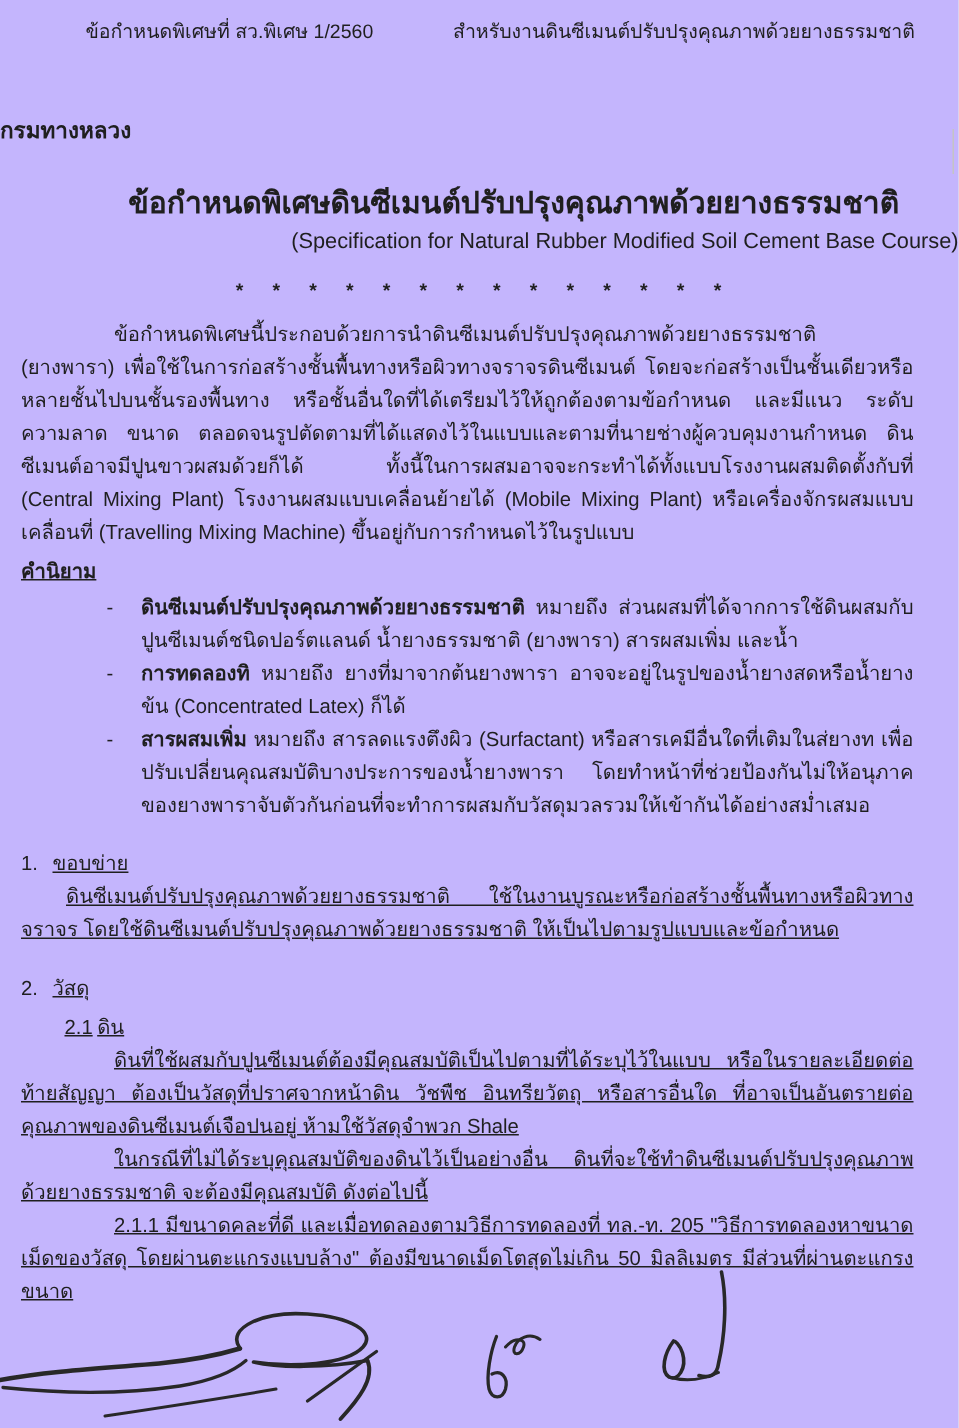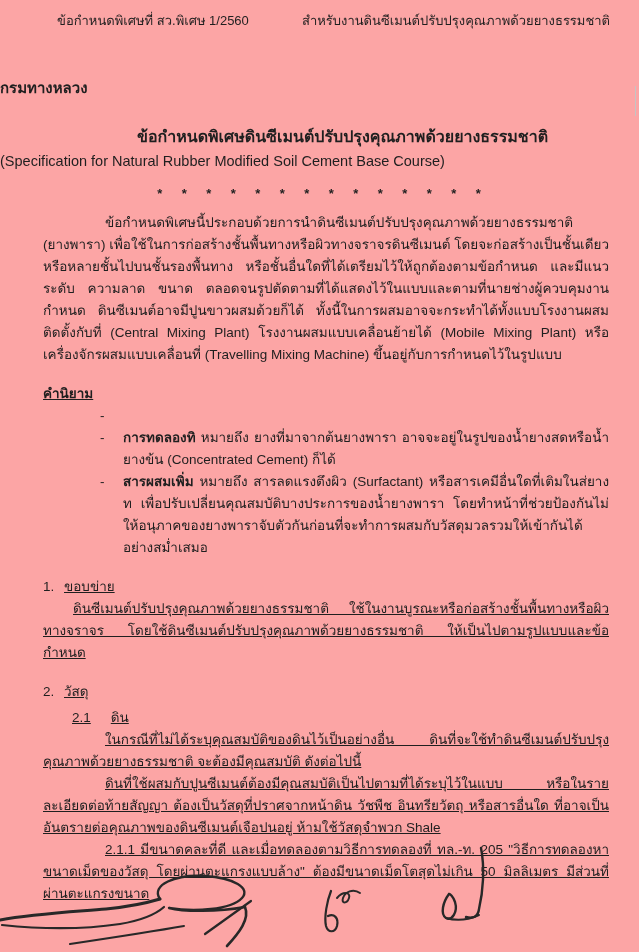--- a/index.html
+++ b/index.html
@@ -1,65 +1,65 @@
 <!DOCTYPE html>
 <html lang="th"><head>
 <meta charset="utf-8">
 <style>
   html,body{margin:0;padding:0;background:#e8e8e8;}
   .page{
     position:relative;
     width:639px;height:952px;
     margin:0 auto;
-    background:#fca5a5;
+    background:#c4b5fd;
     color:#1f1f1f;
     font-family:"Liberation Sans","DejaVu Sans",sans-serif;
     font-size:13.5px;
     line-height:22px;
     overflow:hidden;
   }
   .doc-header{
     display:flex;justify-content:space-between;
     padding:11px 29px 0 57px;
     font-size:13px;line-height:20px;
   }
   .org-title{
     text-align:left;font-weight:bold;font-size:15px;
     margin-top:46px;line-height:22px;
   }
   .doc-title{
-    text-align:center;font-weight:bold;font-size:16px;
+    text-align:center;font-weight:bold;font-size:20px;
     margin-top:25px;line-height:25px;padding-left:46px;
   }
   .doc-subtitle{
-    text-align:left;font-size:14.5px;font-weight:500;
+    text-align:right;font-size:14.5px;font-weight:500;
     margin-top:1px;line-height:22px;
   }
   .stars{
     text-align:center;margin-top:11px;
     font-size:13px;letter-spacing:1px;font-weight:bold;
     white-space:pre;
   }
-  .content{padding:0 30px 0 43px;}
+  .content{padding:0 30px 0 14px;}
   .p{ text-align:justify; }
   .p-indent-lg{ text-indent:62px; }
   .p-indent-sm{ text-indent:30px; }
   .intro{ margin-top:7px; }
   .defs-heading{
-    margin-top:17px;
-    font-weight:bold;text-decoration:underline;
+    margin-top:6px;
+    font-weight:bold;text-decoration:underline;font-family:Liberation Mono, monospace;
   }
   .def-item{ display:flex; padding-left:57px; }
   .def-marker{ flex:none; width:23px; }
   .def-body{ flex:1; text-align:justify; }
   .def-term{ font-weight:bold; }
   .section{ margin-top:17px;text-decoration:underline; }
   .sec-head .sec-no{ display:inline-block; min-width:21px; }
   .sub-head{ padding-left:29px; margin-top:4px; }
-  .sub-no{ margin-right:20px; }
+  .sub-no{ margin-right:3px; }
   .sig{ position:absolute; pointer-events:none; }
   .sig path{ fill:none; stroke:#282828; stroke-linecap:round; stroke-linejoin:round; }
   .scan-line{
     position:absolute; right:3px; top:86px;
     width:1px; height:30px; background:#c4c4c4;
   }
 </style>
 </head>
 <body>
 
@@ -79,41 +79,42 @@
 
   <div class="content">
 
     <div class="p p-indent-lg intro">ข้อกำหนดพิเศษนี้ประกอบด้วยการนำดินซีเมนต์ปรับปรุงคุณภาพด้วยยางธรรมชาติ (ยางพารา) เพื่อใช้ในการก่อสร้างชั้นพื้นทางหรือผิวทางจราจรดินซีเมนต์ โดยจะก่อสร้างเป็นชั้นเดียวหรือหลายชั้นไปบนชั้นรองพื้นทาง หรือชั้นอื่นใดที่ได้เตรียมไว้ให้ถูกต้องตามข้อกำหนด และมีแนว ระดับ ความลาด ขนาด ตลอดจนรูปตัดตามที่ได้แสดงไว้ในแบบและตามที่นายช่างผู้ควบคุมงานกำหนด ดินซีเมนต์อาจมีปูนขาวผสมด้วยก็ได้ ทั้งนี้ในการผสมอาจจะกระทำได้ทั้งแบบโรงงานผสมติดตั้งกับที่ (Central Mixing Plant) โรงงานผสมแบบเคลื่อนย้ายได้ (Mobile Mixing Plant) หรือเครื่องจักรผสมแบบเคลื่อนที่ (Travelling Mixing Machine) ขึ้นอยู่กับการกำหนดไว้ในรูปแบบ</div>
 
     <div class="defs-heading">คำนิยาม</div>
 
     <div class="def-list">
       <div class="def-item">
         <span class="def-marker">-</span>
+        <span class="def-body"><span class="def-term">ดินซีเมนต์ปรับปรุงคุณภาพด้วยยางธรรมชาติ</span> <span>หมายถึง ส่วนผสมที่ได้จากการใช้ดินผสมกับปูนซีเมนต์ชนิดปอร์ตแลนด์ น้ำยางธรรมชาติ (ยางพารา) สารผสมเพิ่ม และน้ำ</span></span>
       </div>
       <div class="def-item">
         <span class="def-marker">-</span>
-        <span class="def-body"><span class="def-term">การทดลองทิ</span> <span>หมายถึง ยางที่มาจากต้นยางพารา อาจจะอยู่ในรูปของน้ำยางสดหรือน้ำยางข้น (Concentrated Cement) ก็ได้</span></span>
+        <span class="def-body"><span class="def-term">การทดลองทิ</span> <span>หมายถึง ยางที่มาจากต้นยางพารา อาจจะอยู่ในรูปของน้ำยางสดหรือน้ำยางข้น (Concentrated Latex) ก็ได้</span></span>
       </div>
       <div class="def-item">
         <span class="def-marker">-</span>
         <span class="def-body"><span class="def-term">สารผสมเพิ่ม</span> <span>หมายถึง สารลดแรงตึงผิว (Surfactant) หรือสารเคมีอื่นใดที่เติมในส่ยางท เพื่อปรับเปลี่ยนคุณสมบัติบางประการของน้ำยางพารา โดยทำหน้าที่ช่วยป้องกันไม่ให้อนุภาคของยางพาราจับตัวกันก่อนที่จะทำการผสมกับวัสดุมวลรวมให้เข้ากันได้อย่างสม่ำเสมอ</span></span>
       </div>
     </div>
 
     <div class="section">
       <div class="sec-head"><span class="sec-no">1.</span><span>ขอบข่าย</span></div>
       <div class="p p-indent-sm">ดินซีเมนต์ปรับปรุงคุณภาพด้วยยางธรรมชาติ ใช้ในงานบูรณะหรือก่อสร้างชั้นพื้นทางหรือผิวทางจราจร โดยใช้ดินซีเมนต์ปรับปรุงคุณภาพด้วยยางธรรมชาติ ให้เป็นไปตามรูปแบบและข้อกำหนด</div>
     </div>
 
     <div class="section">
       <div class="sec-head"><span class="sec-no">2.</span><span>วัสดุ</span></div>
       <div class="sub-head"><span class="sub-no">2.1</span><span>ดิน</span></div>
+      <div class="p p-indent-lg">ดินที่ใช้ผสมกับปูนซีเมนต์ต้องมีคุณสมบัติเป็นไปตามที่ได้ระบุไว้ในแบบ หรือในรายละเอียดต่อท้ายสัญญา ต้องเป็นวัสดุที่ปราศจากหน้าดิน วัชพืช อินทรียวัตถุ หรือสารอื่นใด ที่อาจเป็นอันตรายต่อคุณภาพของดินซีเมนต์เจือปนอยู่ ห้ามใช้วัสดุจำพวก Shale</div>
       <div class="p p-indent-lg">ในกรณีที่ไม่ได้ระบุคุณสมบัติของดินไว้เป็นอย่างอื่น ดินที่จะใช้ทำดินซีเมนต์ปรับปรุงคุณภาพด้วยยางธรรมชาติ จะต้องมีคุณสมบัติ ดังต่อไปนี้</div>
-      <div class="p p-indent-lg">ดินที่ใช้ผสมกับปูนซีเมนต์ต้องมีคุณสมบัติเป็นไปตามที่ได้ระบุไว้ในแบบ หรือในรายละเอียดต่อท้ายสัญญา ต้องเป็นวัสดุที่ปราศจากหน้าดิน วัชพืช อินทรียวัตถุ หรือสารอื่นใด ที่อาจเป็นอันตรายต่อคุณภาพของดินซีเมนต์เจือปนอยู่ ห้ามใช้วัสดุจำพวก Shale</div>
       <div class="p p-indent-lg">2.1.1 มีขนาดคละที่ดี และเมื่อทดลองตามวิธีการทดลองที่ ทล.-ท. 205 "วิธีการทดลองหาขนาดเม็ดของวัสดุ โดยผ่านตะแกรงแบบล้าง" ต้องมีขนาดเม็ดโตสุดไม่เกิน 50 มิลลิเมตร มีส่วนที่ผ่านตะแกรงขนาด</div>
     </div>
 
   </div>
 
   <svg class="sig" style="left:-2px;top:872px;" width="262" height="80" viewBox="0 0 262 80">
     <path d="M2 48 C34 42 72 40 108 37 C138 34 152 30 162 27" stroke-width="3"></path>
     <path d="M162 27 C152 13 178 2 207 4 C236 6 253 16 244 26 C233 38 196 40 171 36 C186 40 220 40 247 35" stroke-width="2.4"></path>
     <path d="M247 35 C252 47 241 61 229 74" stroke-width="2.6"></path>
     <path d="M207 62 L253 29" stroke-width="2.2"></path>

